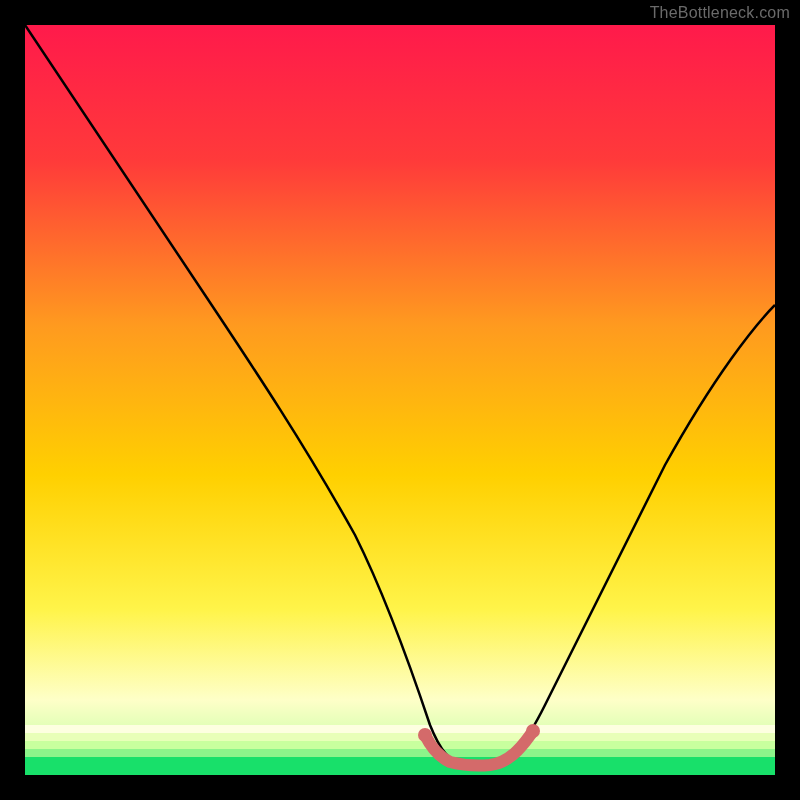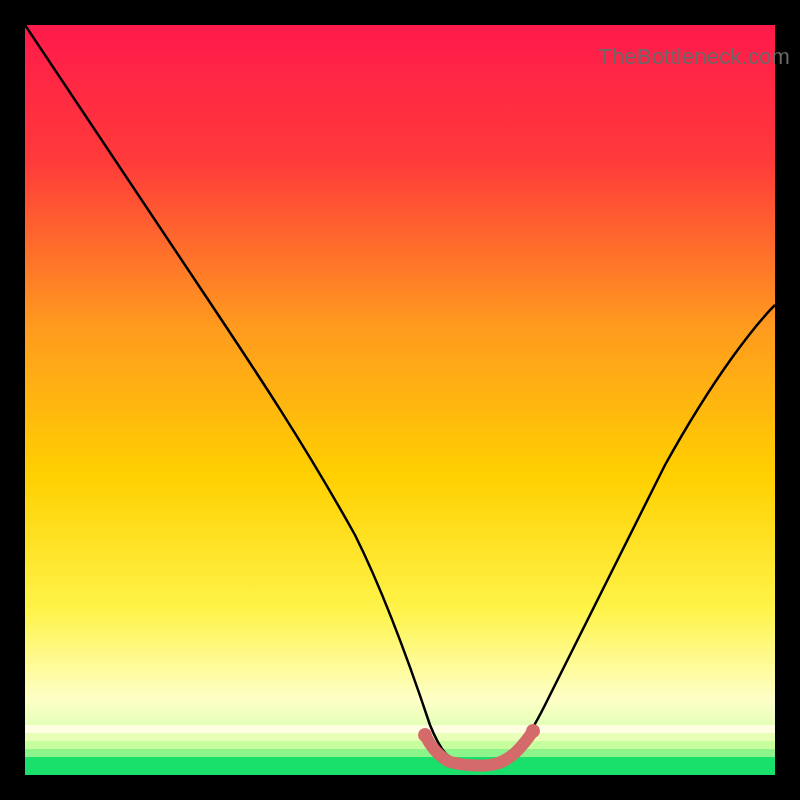--- a/index.html
+++ b/index.html
@@ -27,24 +27,23 @@
   }
   .gradient {
     position: absolute;
     inset: 0;
   }
   .watermark {
     position: absolute;
     top: 4px;
     right: 10px;
     color: #6a6a6a;
-    font-size: 22px;
+    font-size: 16px;
     font-weight: 500;
     letter-spacing: 0.2px;
-    margin-top: 40px;
   }
   svg {
     position: absolute;
     inset: 0;
   }
 </style>
 </head>
 <body>
 
 <div class="frame">

